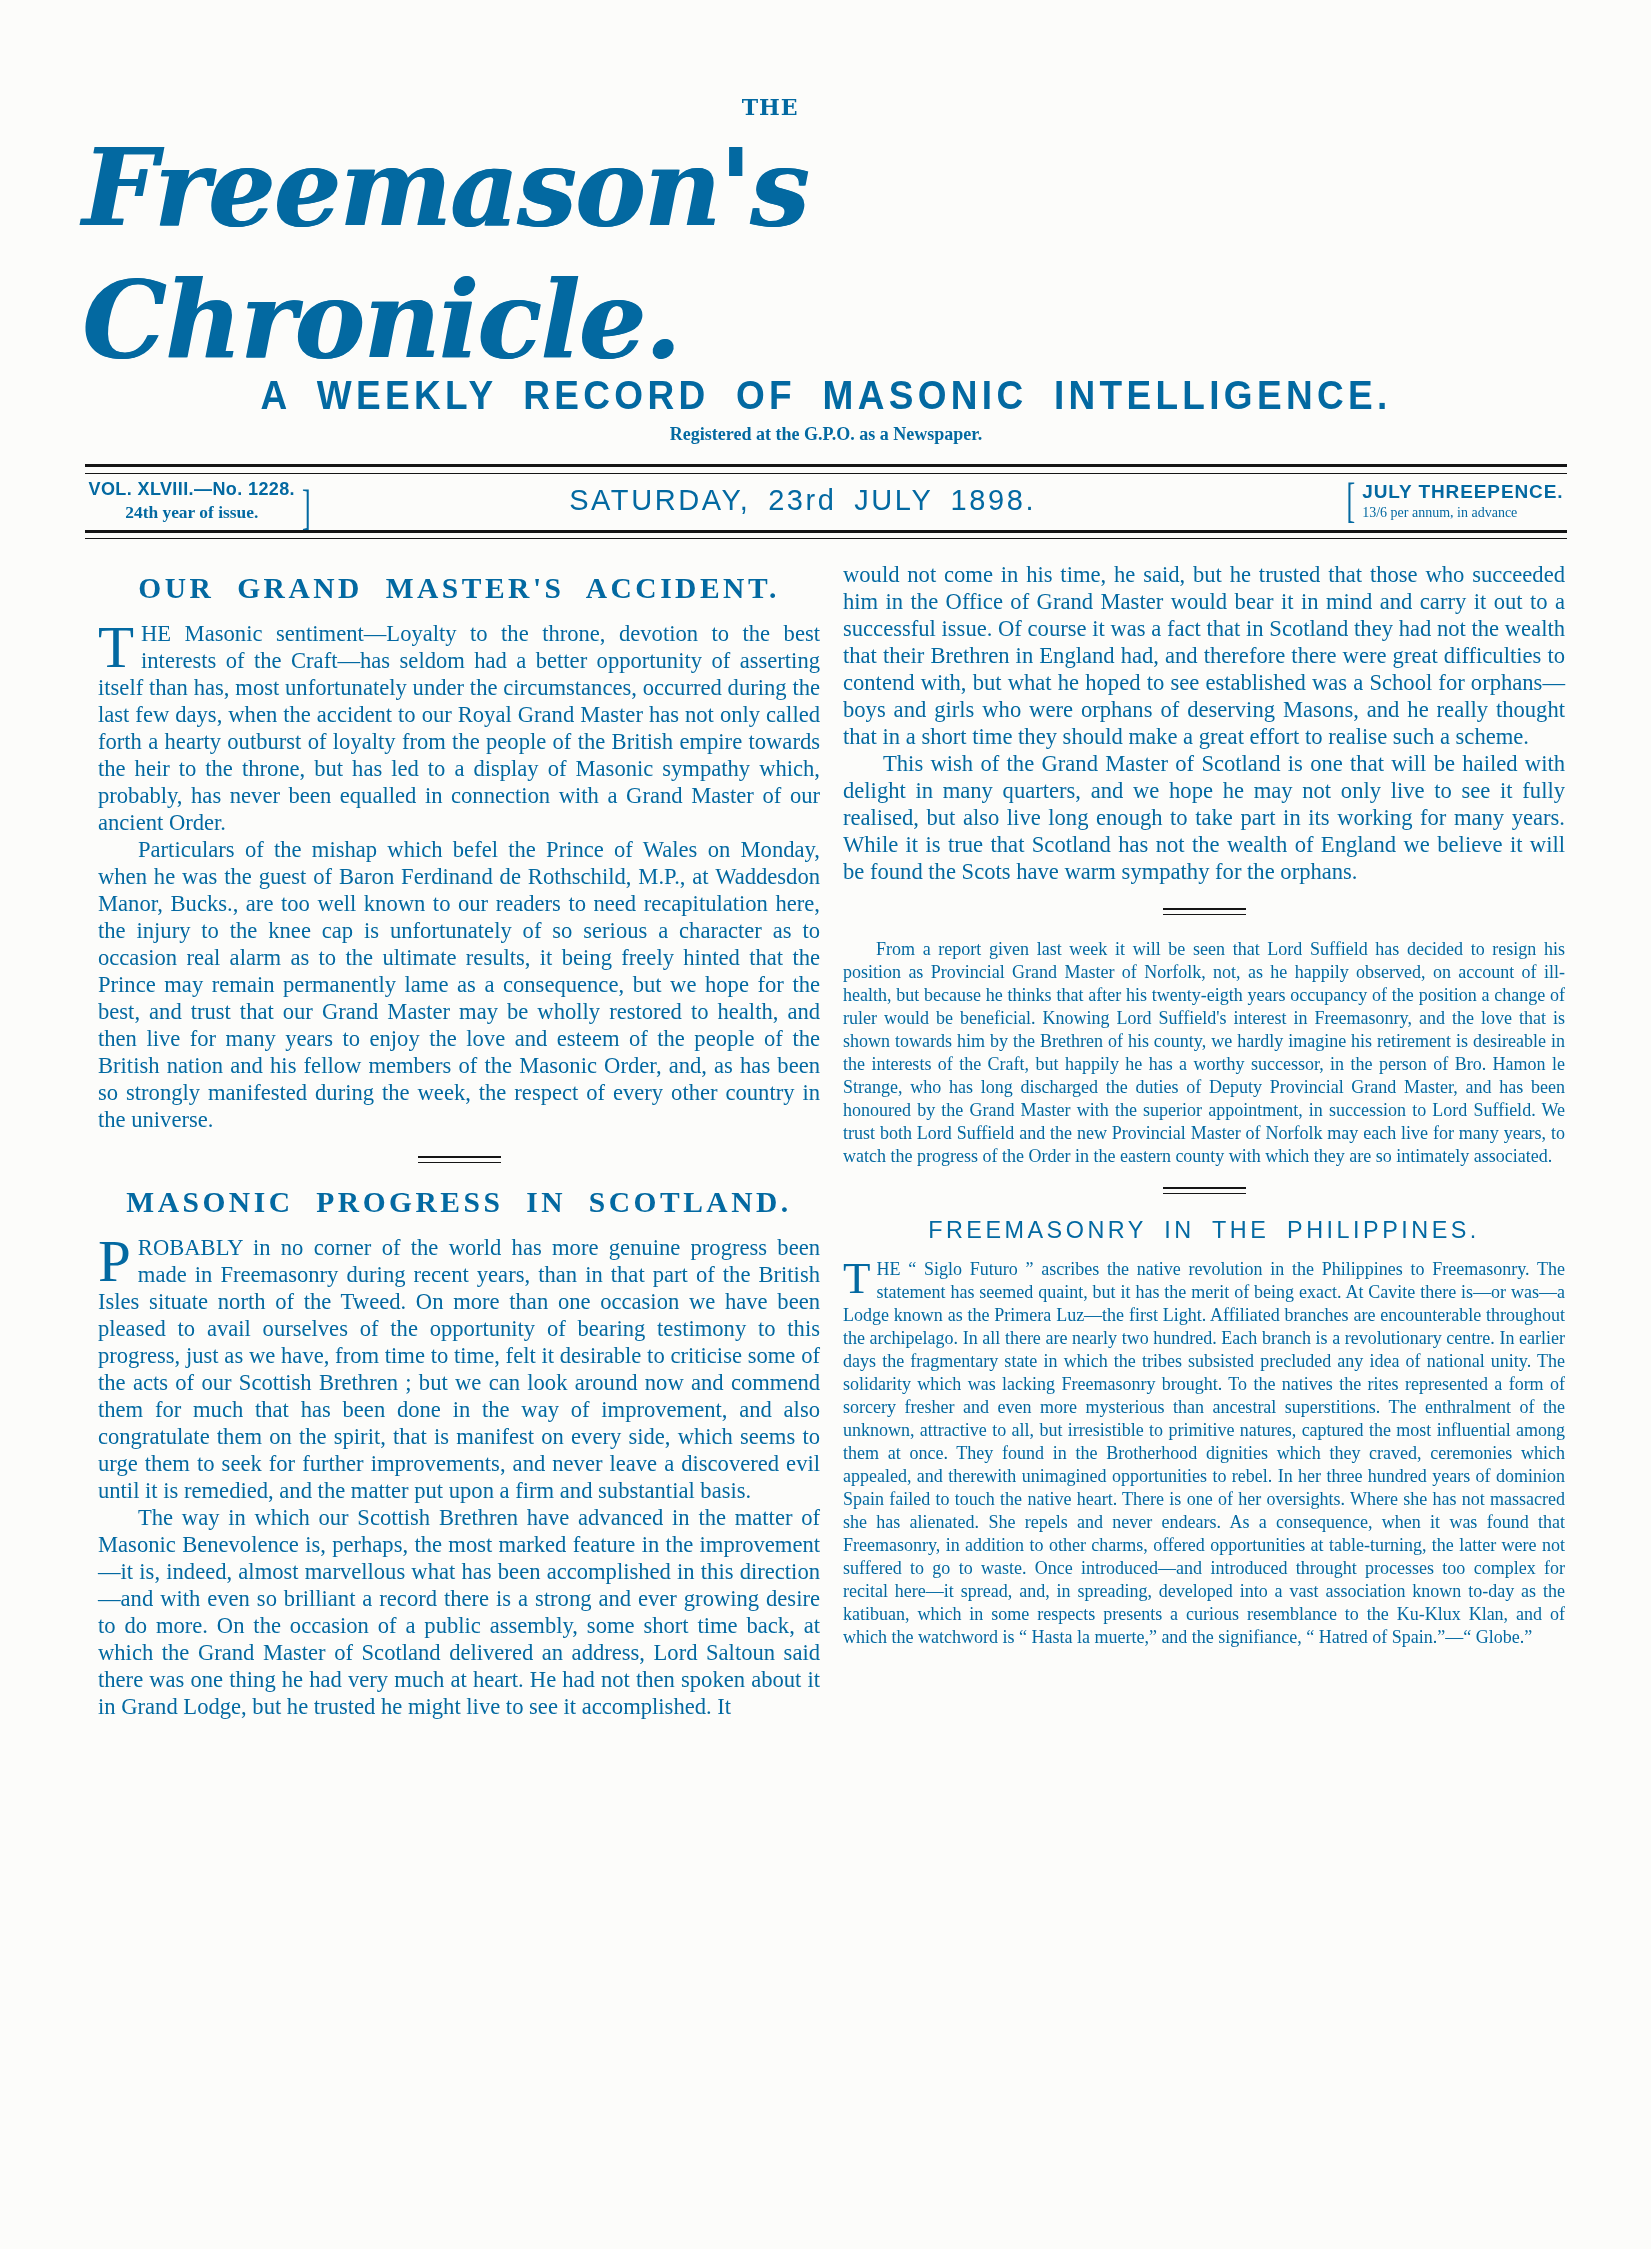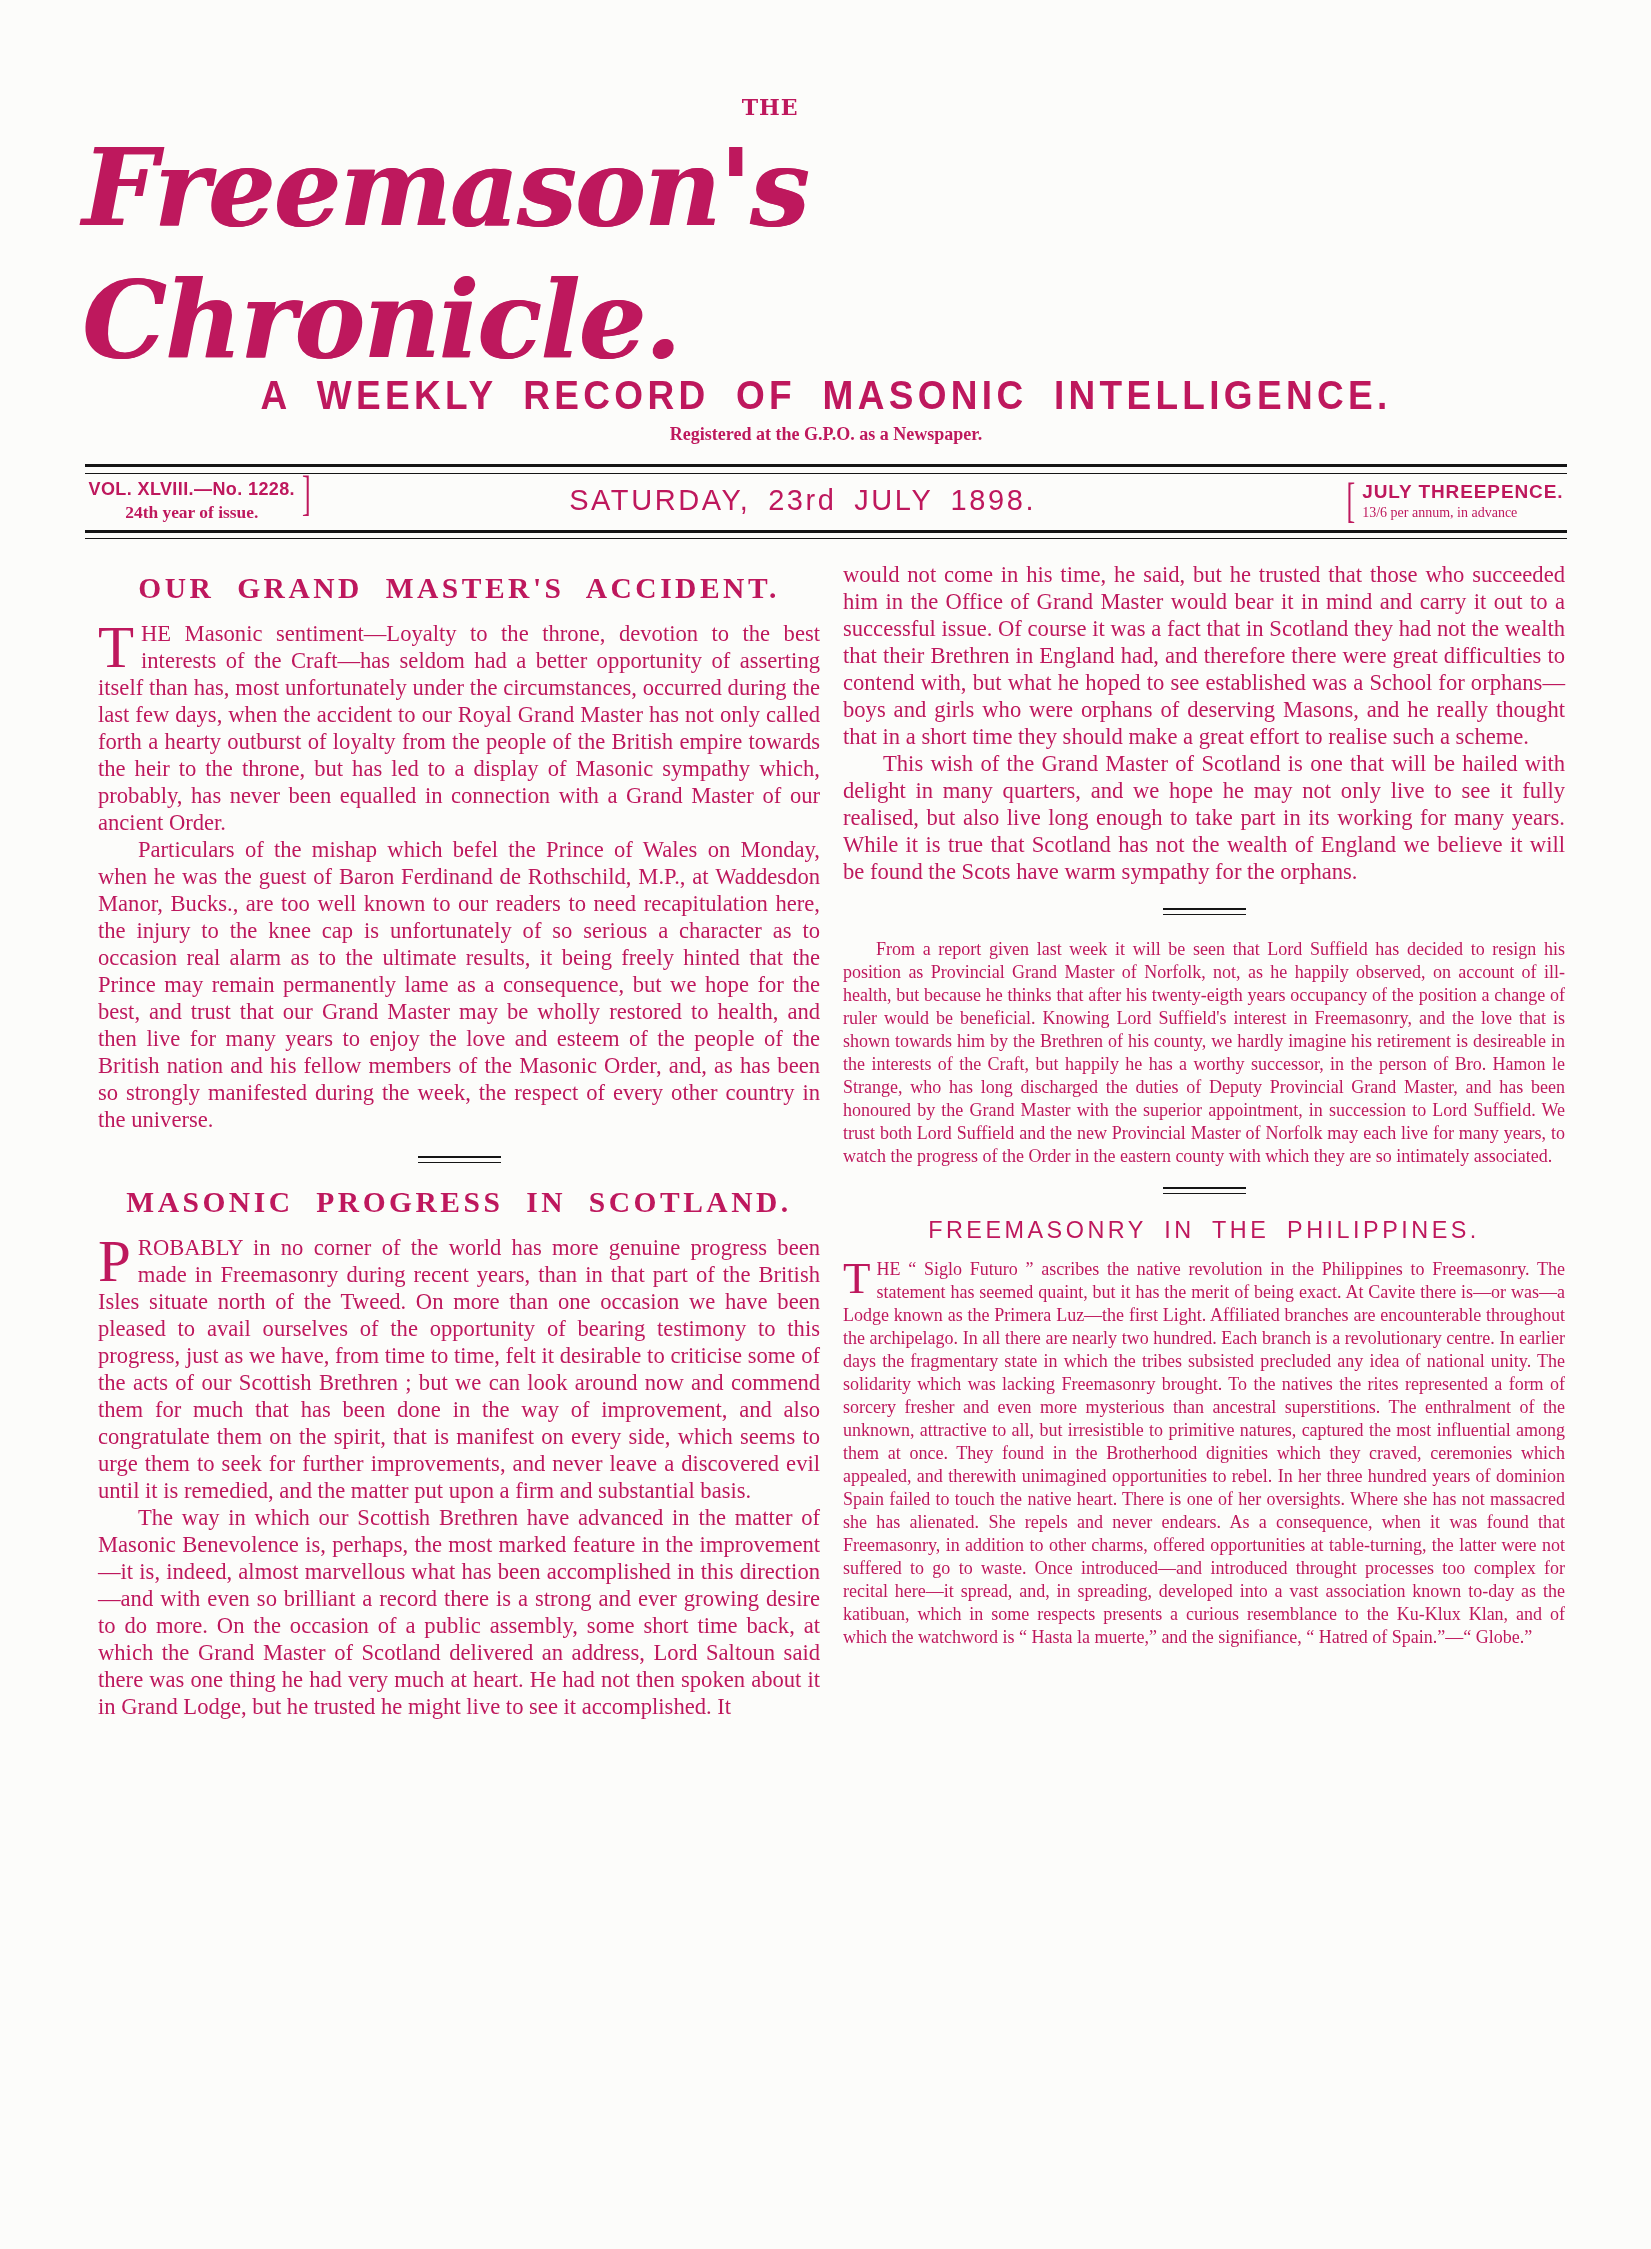--- a/index.html
+++ b/index.html
@@ -1,21 +1,21 @@
 <!DOCTYPE html>
 <html style="font-size:14px"><head>
 <meta charset="utf-8">
 <style>
   html,body{margin:0;padding:0;background:#e8e8e6;}
   .page{
     position:relative;
     width:1652px;height:2250px;
     margin:0 auto;
     background:#fcfcfa;
-    color:#be185d;
+    color:#0369a1;
     font-family:"Liberation Serif", serif;
     overflow:hidden;
   }
   
   .mast-the{
     margin-top:94px;
     text-align:center;
     transform:translateX(-56px);
     font-family:"DejaVu Serif", serif;
     font-size:22px;font-weight:bold;letter-spacing:0.9px;
@@ -53,21 +53,21 @@
     font-size:20px;font-weight:bold;
     line-height:26px;
   }
   
   .dateline{margin:19px 85px 0 85px;}
   .rule-double{height:5.2px;border-top:3.5px solid #151515;border-bottom:0.9px solid #151515;}
   .dateline-row{
     display:flex;align-items:center;justify-content:space-between;
     padding:5.2px 3.5px 7px 3.5px;
   }
-  .vol{display:flex;align-items:flex-start;gap:7px;}
+  .vol{display:flex;align-items:flex-end;gap:7px;}
   .vol-l1{font-family:"Liberation Sans", sans-serif;font-size:18px;font-weight:bold;letter-spacing:0.4px;}
   .vol-l2{font-size:17.4px;font-weight:bold;text-align:center;margin-top:1.7px;}
   .bracket{font-family:"Liberation Serif", serif;font-size:26px;display:inline-block;transform:scaleY(1.9);font-weight:normal;}
   .date-center{
     font-family:"Liberation Sans", sans-serif;
     font-weight:normal;font-size:29px;letter-spacing:2.6px;word-spacing:7px;
     transform:translateX(-26px);
   }
   .price{display:flex;align-items:center;gap:7px;}
   .price-l1{font-family:"Liberation Sans", sans-serif;font-size:19px;font-weight:bold;letter-spacing:0.9px;}

